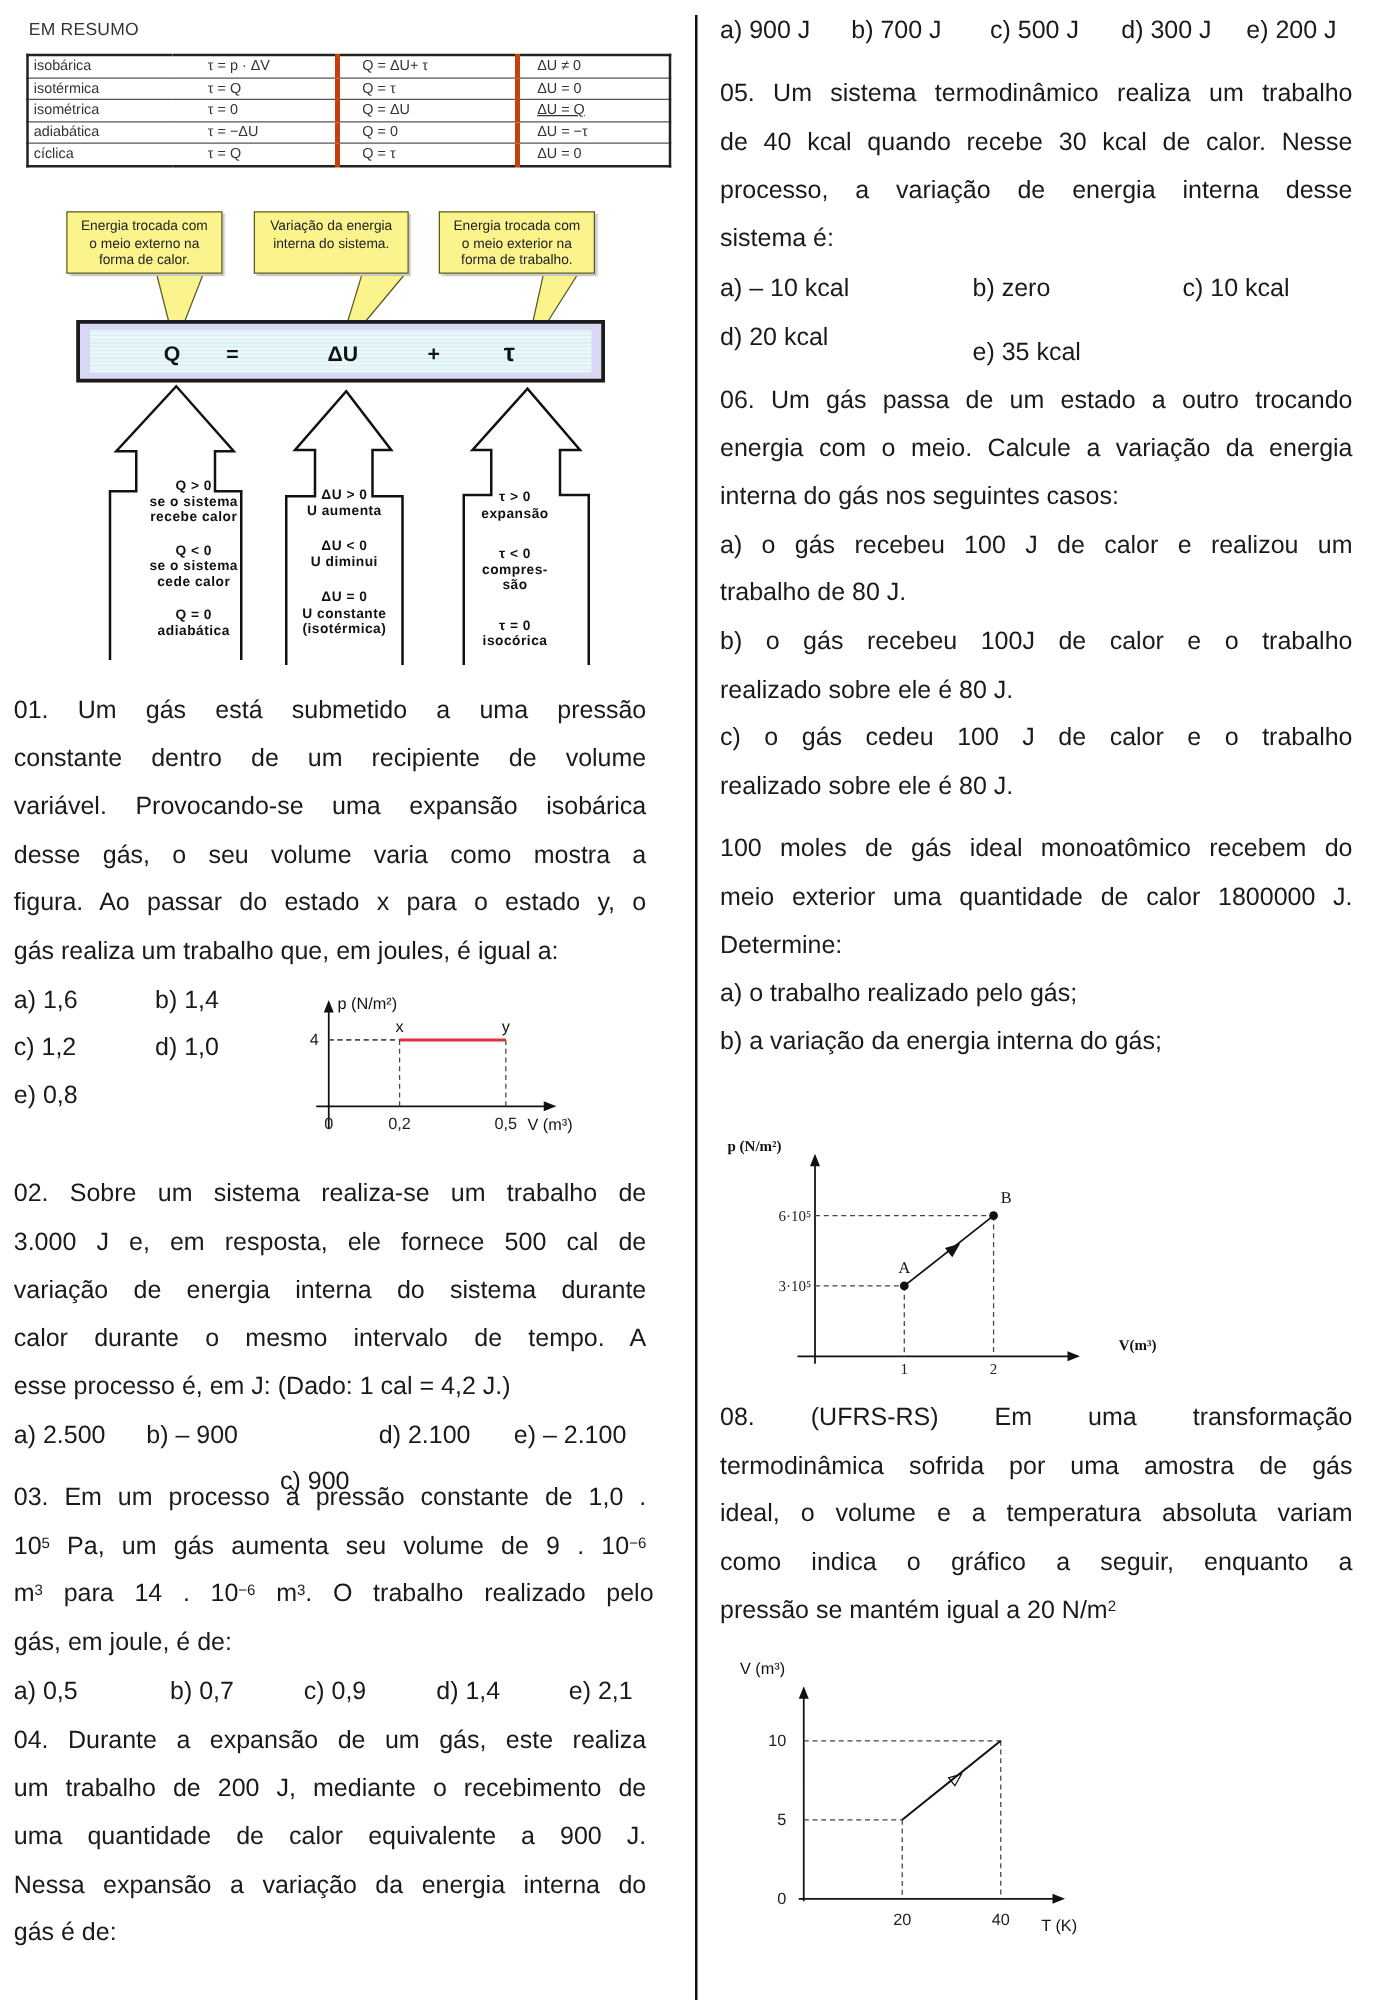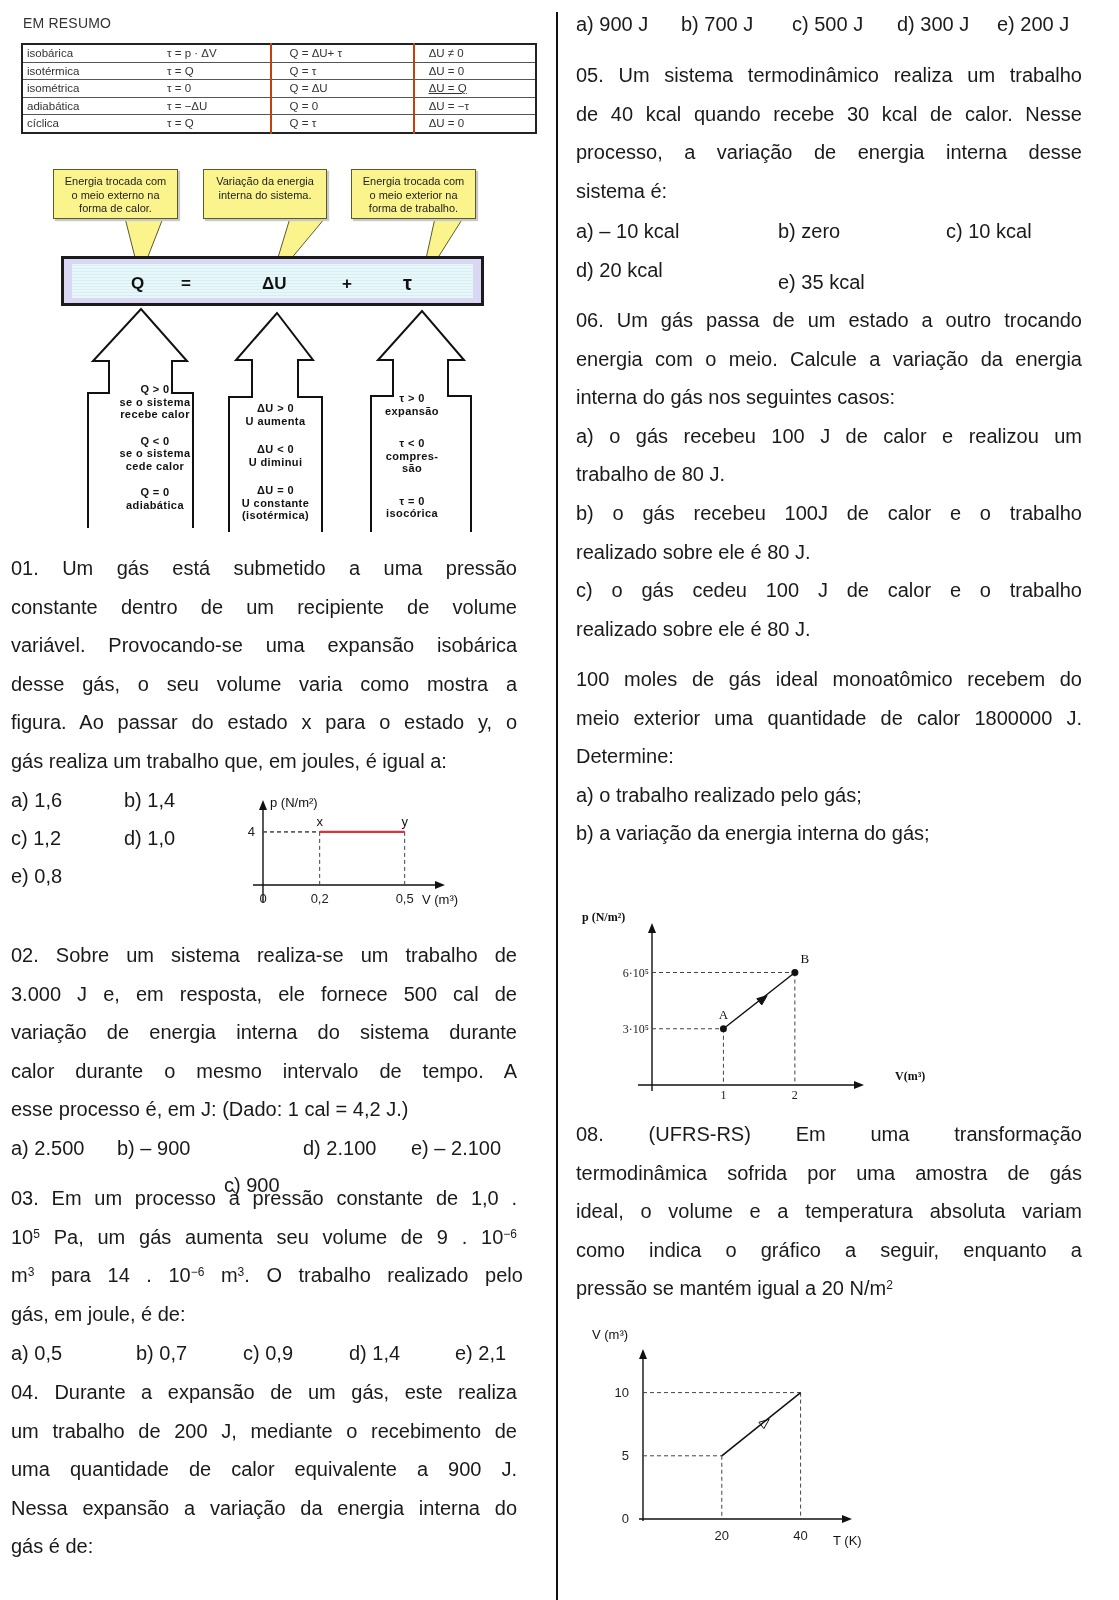--- a/index.html
+++ b/index.html
@@ -6,21 +6,21 @@
   body { width:1119px; height:1600px; position:relative; overflow:hidden;
          font-family:"Liberation Sans", sans-serif; color:#1a1a1a; }
   .abs { position:absolute; }
   .divider { position:absolute; left:556px; top:12px; width:2px; height:1588px; background:#111; }
 
   
   .resumo-title { left:23px; top:15px; font-size:14px; color:#333; letter-spacing:0.2px; }
   table.resumo { position:absolute; left:21px; top:43px; width:516px; border-collapse:collapse;
                  border:2px solid #222; font-size:11.5px; color:#333; }
   table.resumo td { border-top:1px solid #555; height:16.5px; padding:0 0 0 4px; line-height:16px; }
-  table.resumo td.b { border-left:2px solid #c2410c; }
+  table.resumo td.b { border-left:4px solid #c2410c; }
 
   
   .callout { position:absolute; background:#fbf48d; border:1px solid #5b5b2a; font-size:11px; line-height:13.5px;
              text-align:center; color:#222; box-sizing:border-box; padding-top:5px; box-shadow:2px 2px 1px #c8c8c8; }
   .eqbox { position:absolute; left:61px; top:256px; width:423px; height:50px; box-sizing:border-box;
            border:3px solid #1b1b1b; background:#d9d7f4; }
   .eqinner { position:absolute; left:8px; top:5px; right:8px; bottom:5px; background:#e3f5f8;
              background-image:repeating-linear-gradient(0deg, #e7f7fa 0 2px, #d9eef3 2px 3px); }
   .eqsym { position:absolute; top:274px; font-size:17px; font-weight:bold; color:#111; }
   .arrowsvg { position:absolute; left:60px; top:306px; }
@@ -119,21 +119,21 @@
   <div>se o sistema</div>
   <div>recebe calor</div>
   <div style="height:14px"></div>
   <div>Q &lt; 0</div>
   <div>se o sistema</div>
   <div>cede calor</div>
   <div style="height:14px"></div>
   <div>Q = 0</div>
   <div>adiabática</div>
 </div>
-<div class="boxtext" style="left:229px;top:402px;width:93px">
+<div class="boxtext" style="left:229px;top:390px;width:93px">
   <div>ΔU &gt; 0</div>
   <div>U aumenta</div>
   <div style="height:16px"></div>
   <div>ΔU &lt; 0</div>
   <div>U diminui</div>
   <div style="height:16px"></div>
   <div>ΔU = 0</div>
   <div>U constante</div>
   <div>(isotérmica)</div>
 </div>

